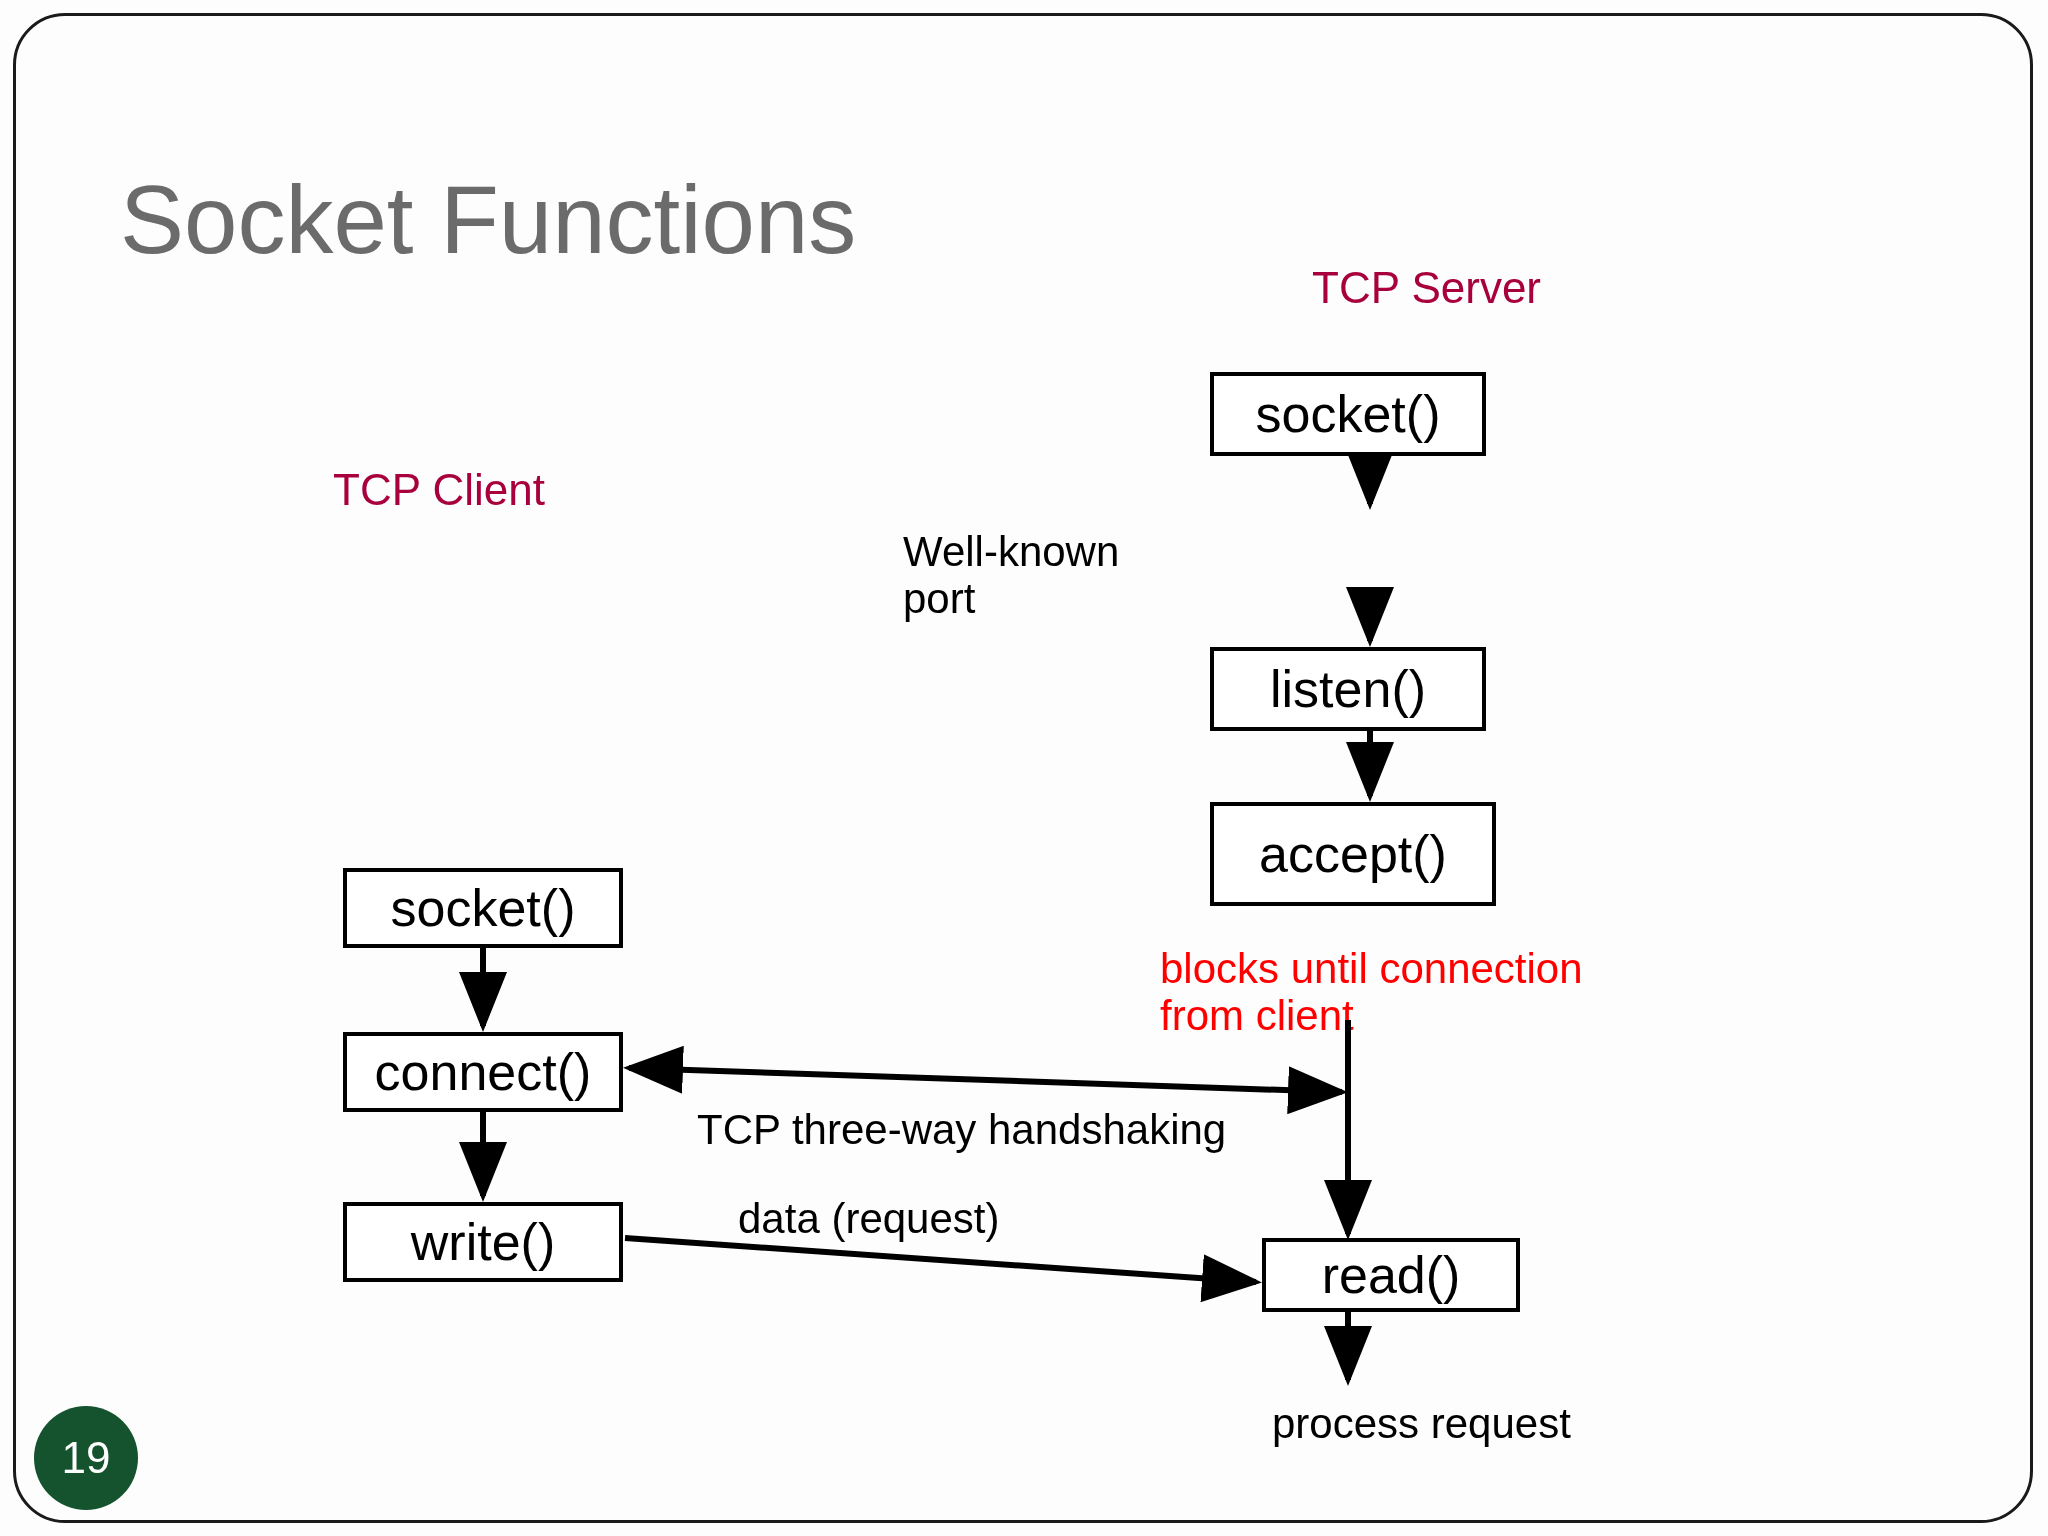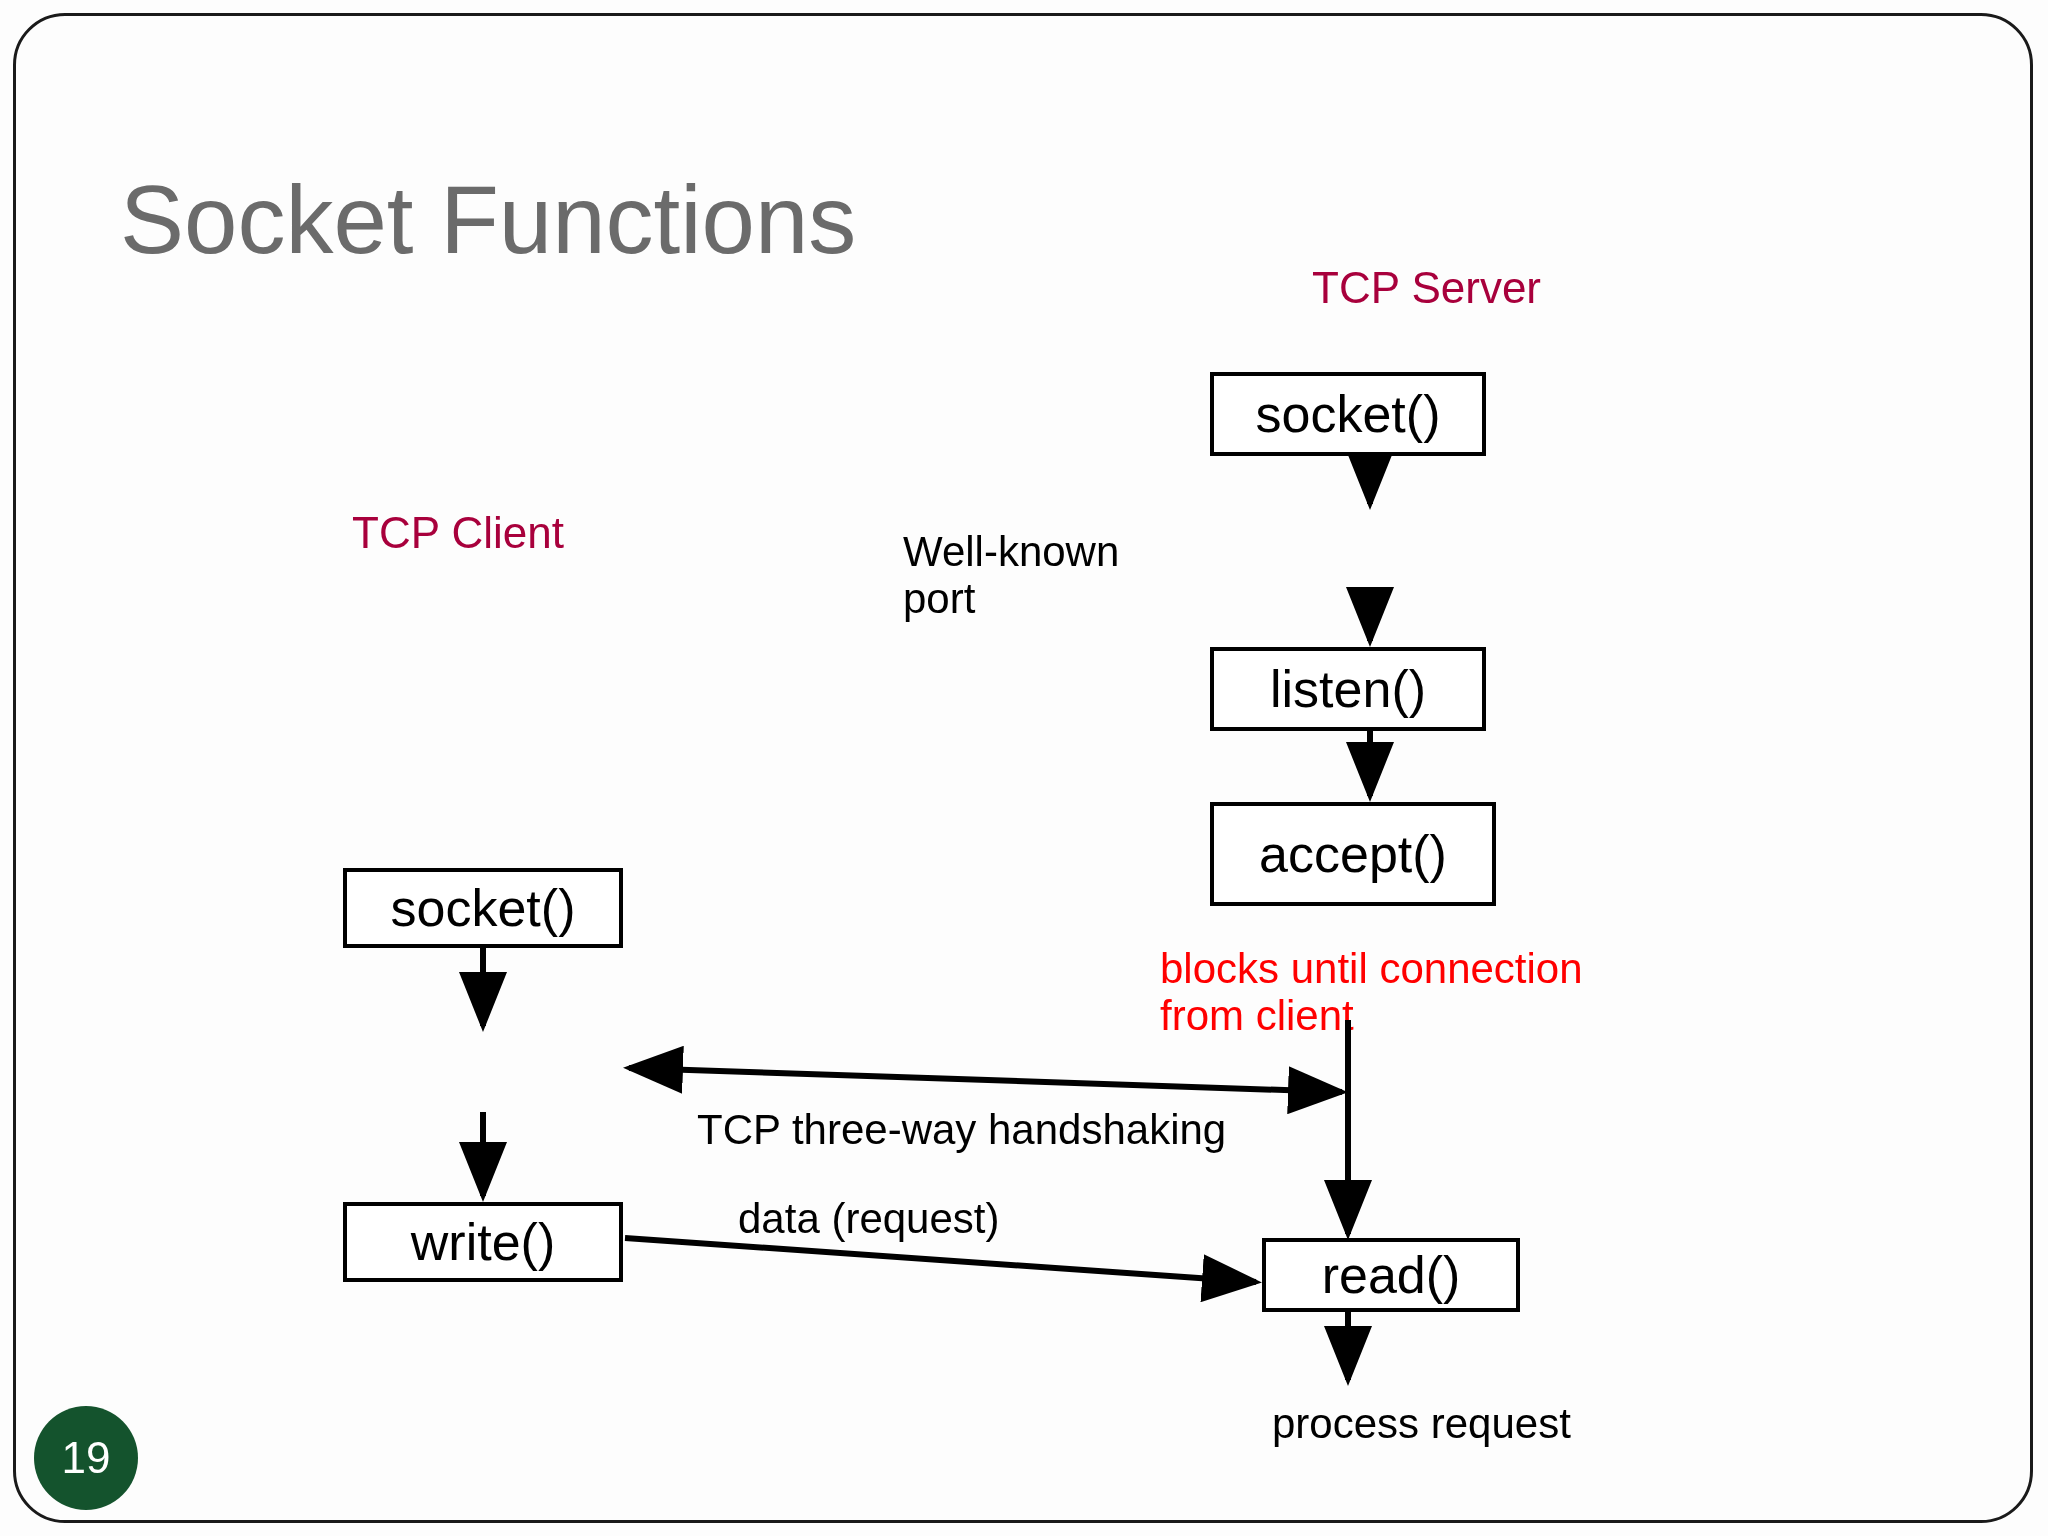--- a/index.html
+++ b/index.html
@@ -43,21 +43,21 @@
 
   
   .col-heading {
     position: absolute;
     color: #a8003c;
     font-size: 44px;
     line-height: 1;
     white-space: nowrap;
   }
   #heading-server { left: 1268px; top: 266px; margin-left: 44px; }
-  #heading-client { left: 352px; top: 468px; margin-top: 43px; }
+  #heading-client { left: 333px; top: 468px; }
 
   
   .free-text {
     position: absolute;
     color: #000000;
     font-size: 42px;
     line-height: 1.12;
     white-space: pre;
   }
   #label-wellknown { left: 903px; top: 528px; }
@@ -169,16 +169,17 @@
 
     <line x1="625" y1="1238" x2="1256" y2="1282" stroke="#000" stroke-width="6" marker-end="url(#ah)"></line>
   </svg>
 
   <div class="flow-box" id="box-srv-socket">socket()</div>
   <div class="flow-box" id="box-srv-listen">listen()</div>
   <div class="flow-box" id="box-srv-accept">accept()</div>
   <div class="flow-box" id="box-srv-read">read()</div>
 
   <div class="flow-box" id="box-cli-socket">socket()</div>
+  <div class="flow-box" id="box-cli-connect">connect()</div>
   <div class="flow-box" id="box-cli-write">write()</div>
 
   <div id="page-badge">19</div>
 </div>
 
 </body></html>

